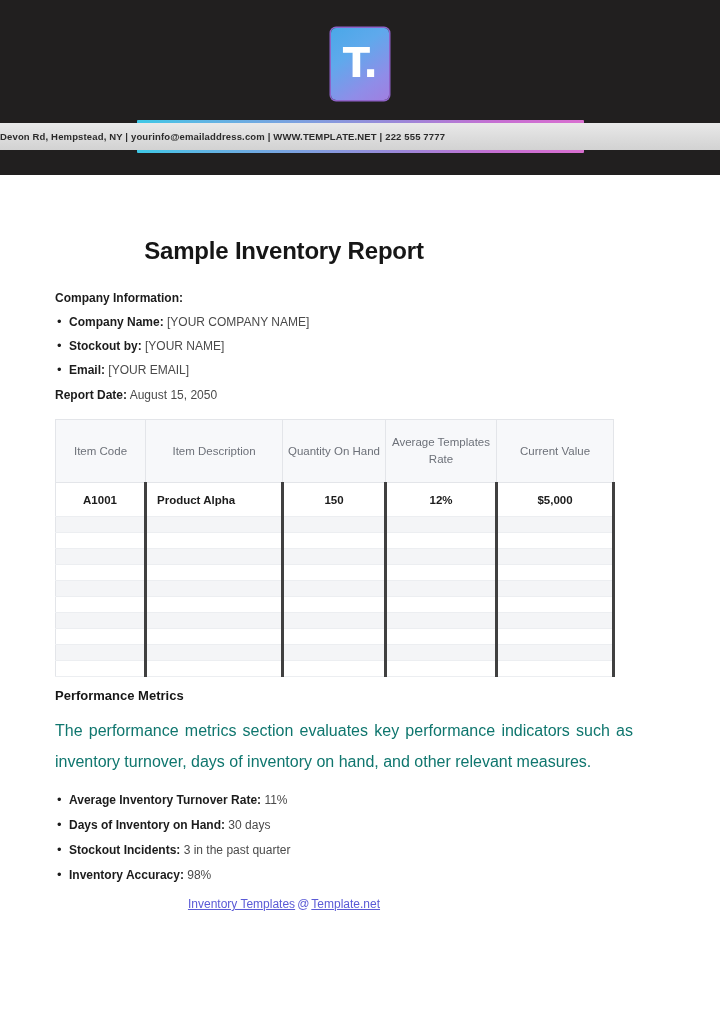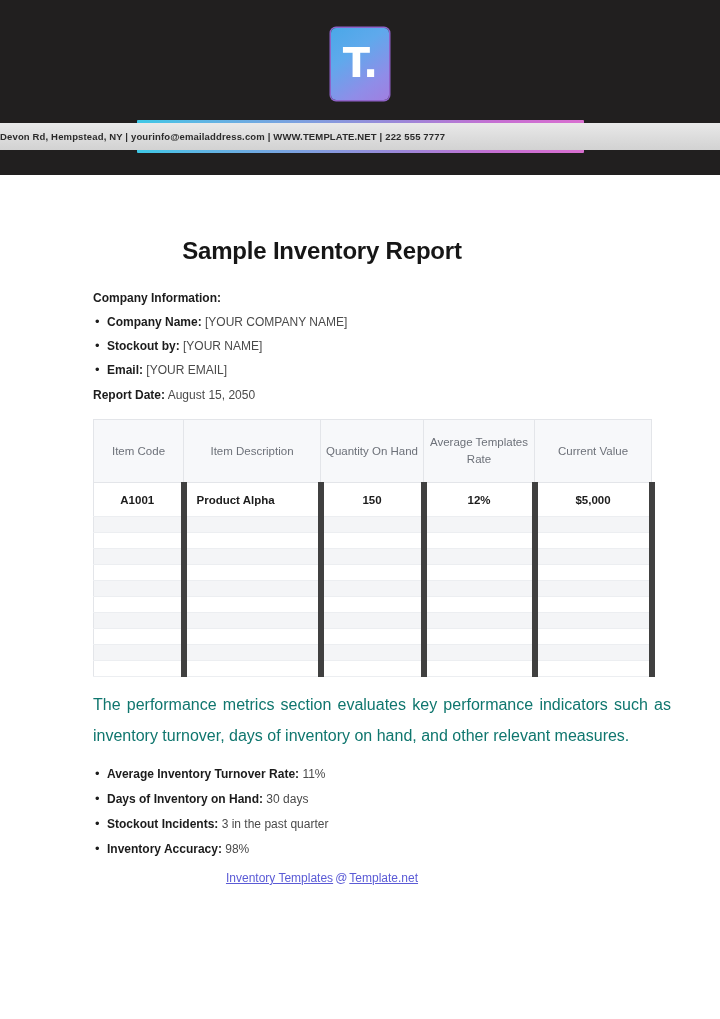--- a/index.html
+++ b/index.html
@@ -84,21 +84,20 @@
     color: #2b2b2b;
     letter-spacing: 0.15px;
     white-space: nowrap;
   }
 
   
   .doc-body {
     padding: 0 55px;
     box-sizing: border-box;
     width: 568px;
-    margin-left: 38px;
   }
   .report-title {
     text-align: center;
     font-size: 24px;
     font-weight: bold;
     color: #161616;
     margin: 62px 0 0 0;
     letter-spacing: -0.2px;
   }
   .section-label {
@@ -154,21 +153,21 @@
     font-size: 11.5px;
     font-weight: normal;
     color: #6d7179;
     padding: 10px 4px;
     height: 42px;
     vertical-align: middle;
     line-height: 1.45;
   }
   .inv-table td {
     border-left: 1px solid #e3e5e9;
-    border-right: 6px solid #404040;
+    border-right: 3px solid #404040;
     border-bottom: 1px solid #eceef1;
     font-size: 11.5px;
     color: #1c1c1c;
     height: 33px;
     padding: 0 10px;
     text-align: center;
   }
   .inv-table td.desc {
     text-align: left;
   }
@@ -371,20 +370,21 @@
         <tr class="blank">
           <td>&nbsp;</td>
           <td>&nbsp;</td>
           <td>&nbsp;</td>
           <td>&nbsp;</td>
           <td>&nbsp;</td>
         </tr>
       </tbody>
   </table>
 
+  <div class="perf-heading">Performance Metrics</div>
 
   <p class="perf-para">The performance metrics section evaluates key performance indicators such as inventory turnover, days of inventory on hand, and other relevant measures.</p>
 
   <ul class="metrics-list">
     <li>
       <span class="k">Average Inventory Turnover Rate:</span><span> 11%</span>
     </li>
     <li>
       <span class="k">Days of Inventory on Hand:</span><span> 30 days</span>
     </li>

